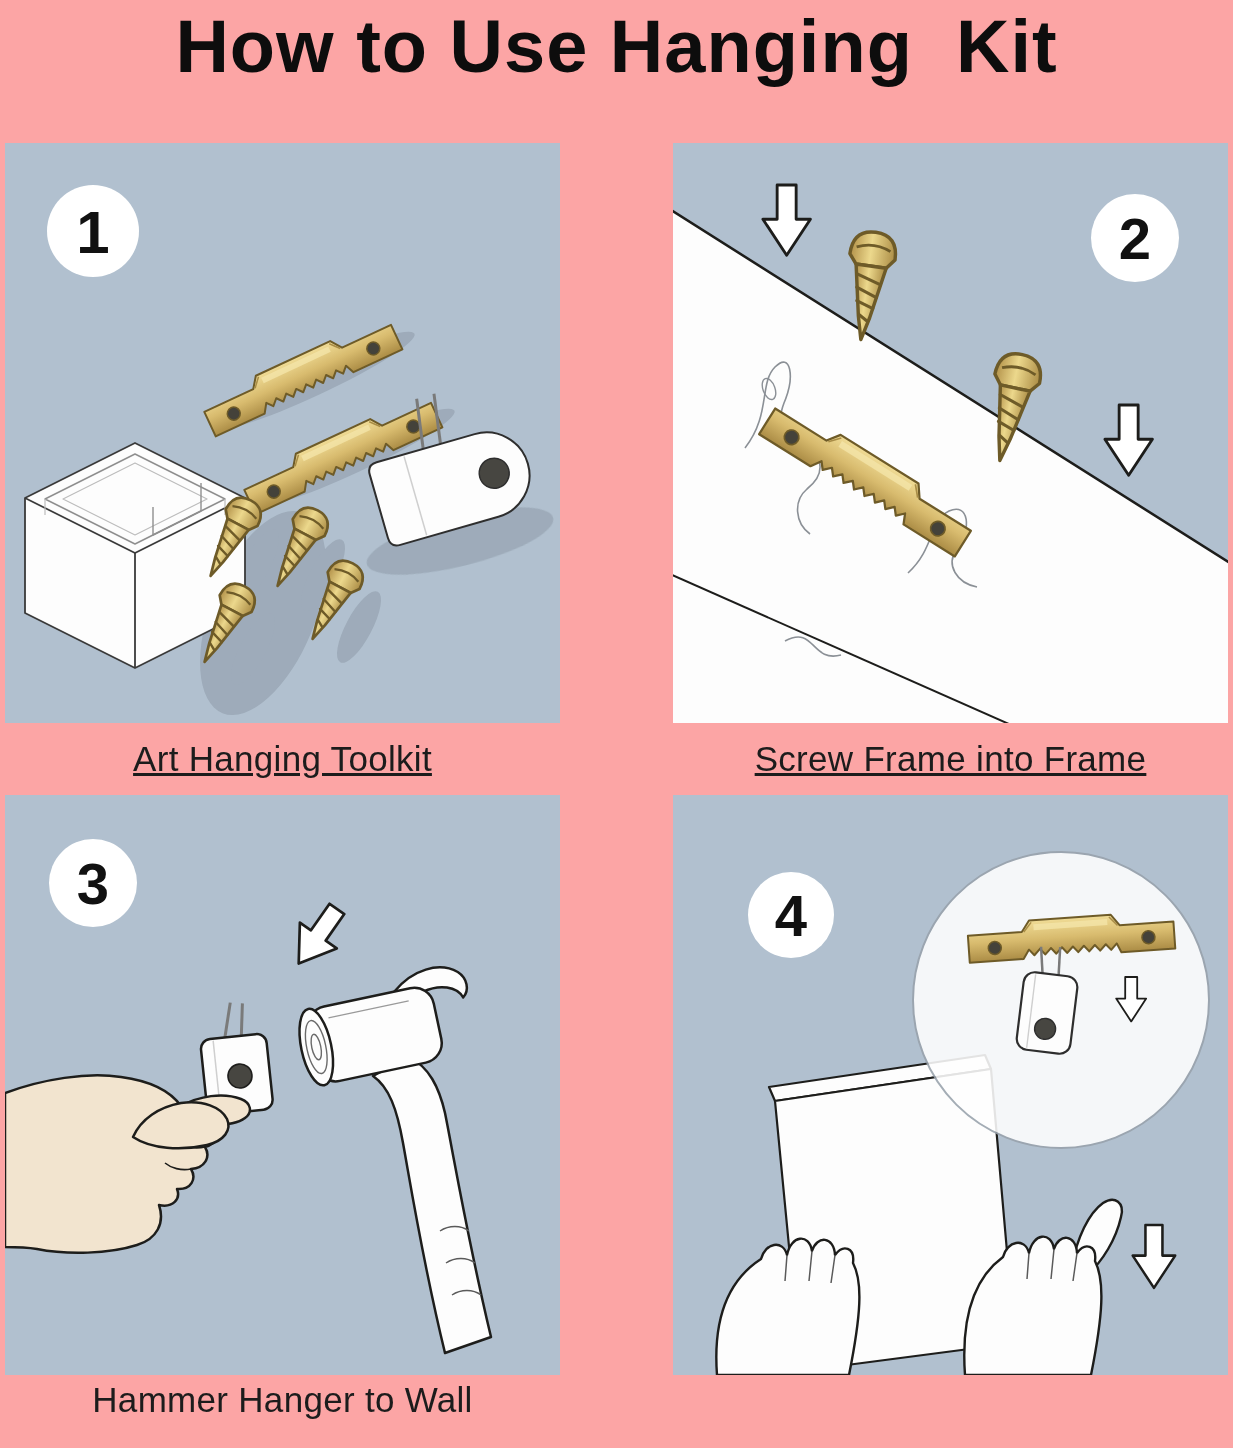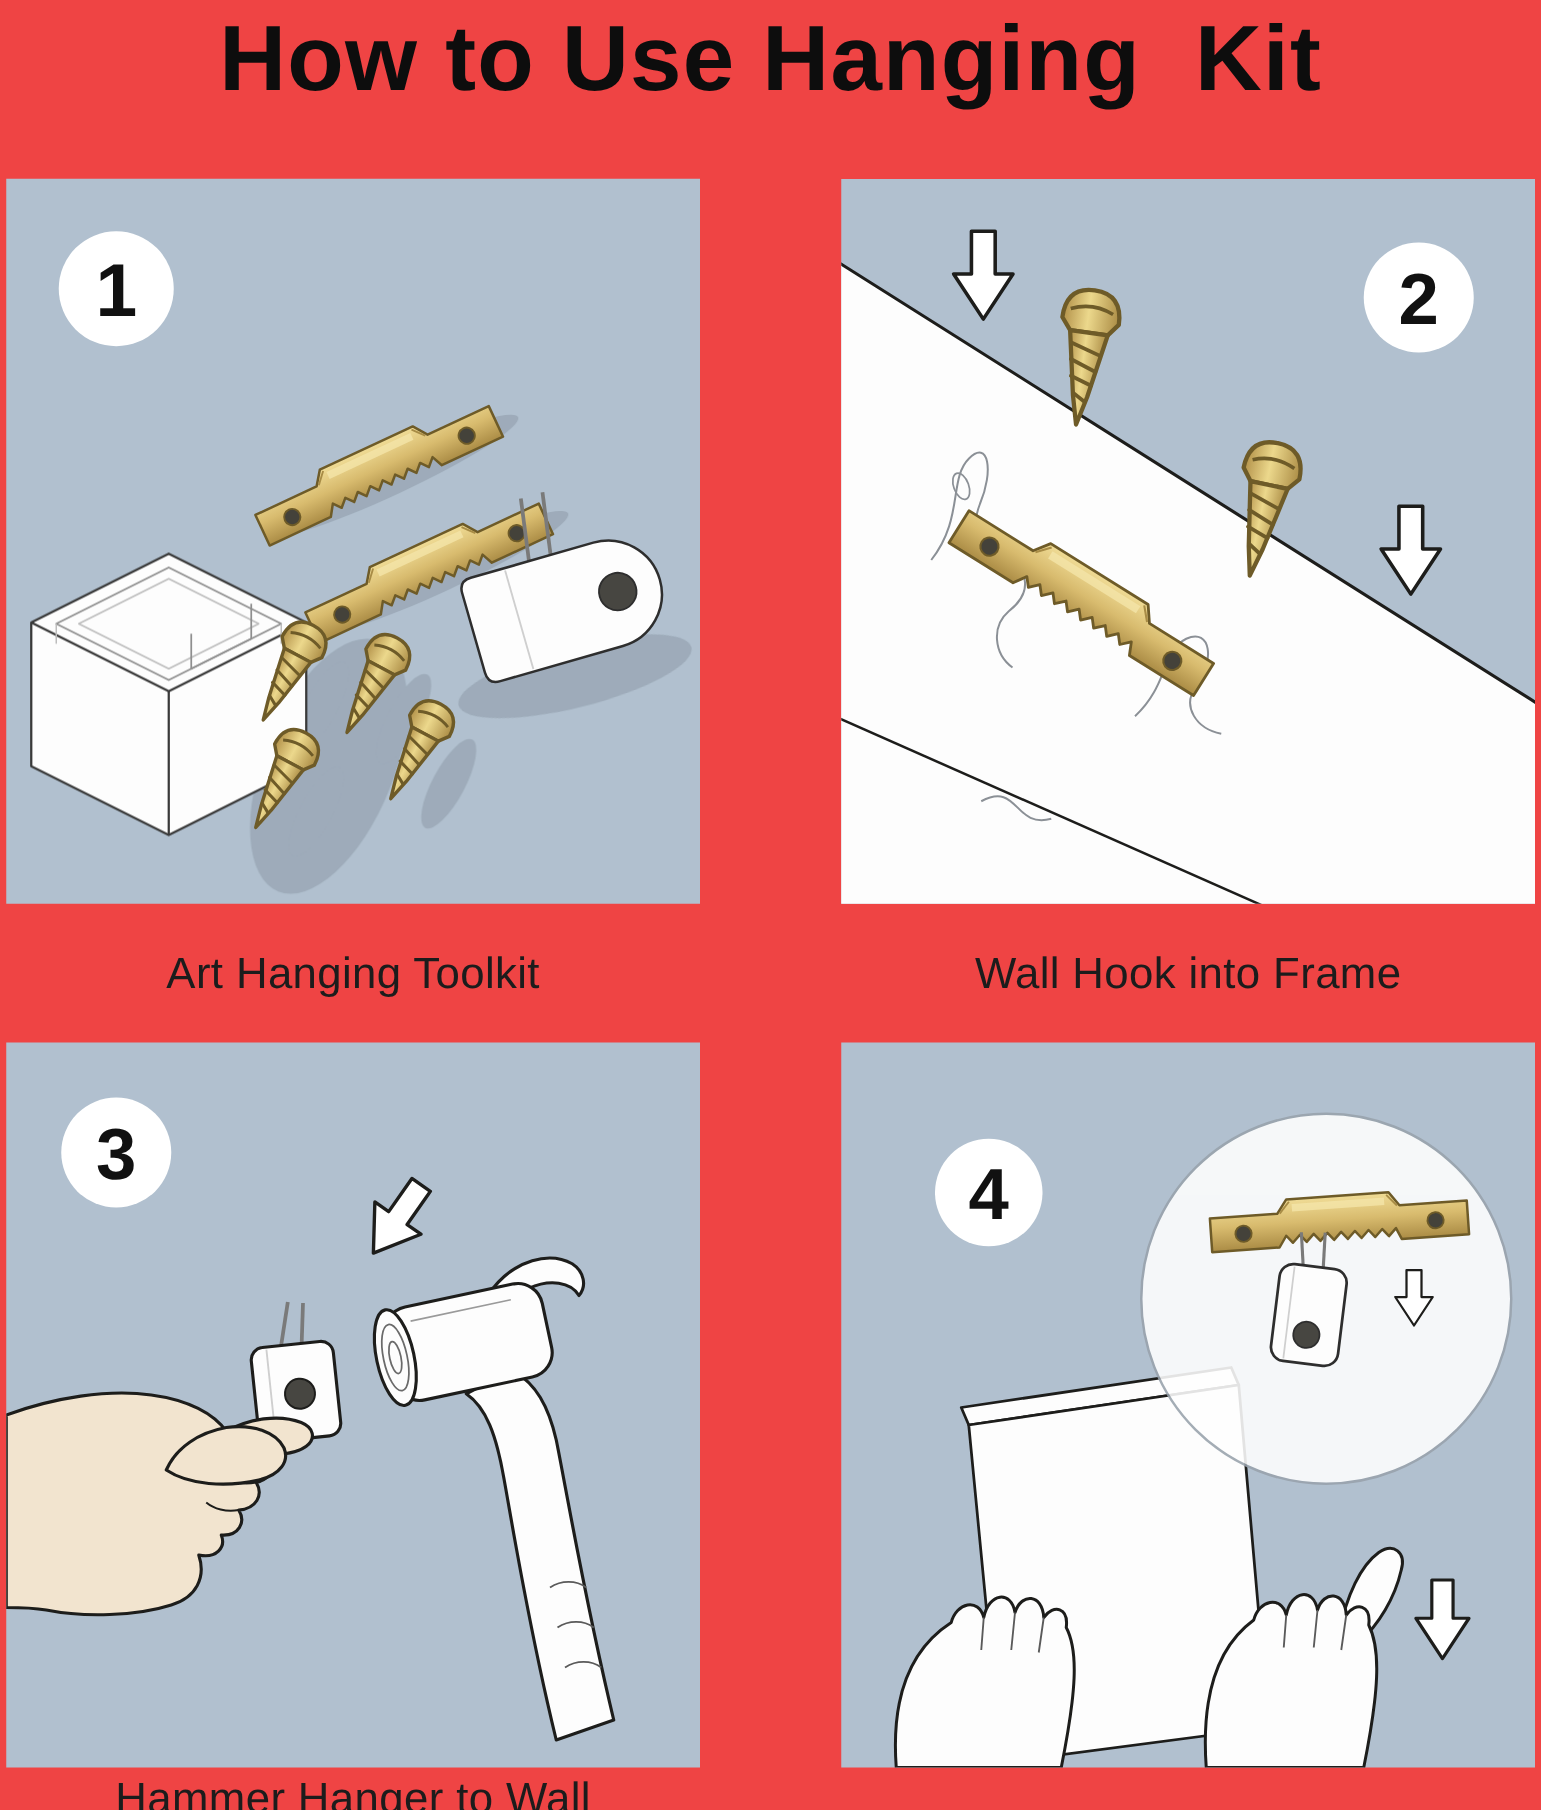--- a/index.html
+++ b/index.html
@@ -1,36 +1,36 @@
 <!DOCTYPE html>
 <html><head>
 <meta charset="utf-8">
 <style>
   * { margin:0; padding:0; box-sizing:border-box; }
   html,body { background:#ffffff; }
   body { font-family:"Liberation Sans", sans-serif; }
-  .page { position:relative; width:1233px; height:1448px; background:#ef4444; overflow:hidden; margin:0 auto; }
+  .page { position:relative; width:1233px; height:1448px; background:#fca5a5; overflow:hidden; margin:0 auto; }
   .title {
     width:100%; text-align:center; padding-top:4px;
     font-size:74px; font-weight:600; color:#0d0d0d;
     letter-spacing:1px; white-space:pre;
   }
   .grid {
     position:absolute; top:143px; left:0; width:100%;
     display:grid; grid-template-columns:555px 555px;
     column-gap:113px; justify-content:center;
   }
   figure.step { display:flex; flex-direction:column; }
   .panel { width:555px; height:580px; background:#b1c0cf; }
   .panel svg { display:block; width:100%; height:100%; }
   figcaption {
     display:flex; align-items:center; justify-content:center;
     font-size:35px; color:#1c1c1c; letter-spacing:0.3px;
   }
-  .row1 figcaption { height:111px; }
+  .row1 figcaption { height:72px;text-decoration:underline; }
   .row2 figcaption { height:50px;text-align:right; }
   .badge-num { font-family:"Liberation Sans", sans-serif; }
 </style>
 </head>
 <body>
 
 <svg width="0" height="0" style="position:absolute" aria-hidden="true">
   <defs>
     <linearGradient id="brassV" x1="0" y1="0" x2="0" y2="1">
       <stop offset="0" stop-color="#f0dc96"></stop>
@@ -128,21 +128,21 @@
           <use href="#screw" transform="translate(200,110) rotate(8) scale(1.9)"></use>
           <use href="#screw" transform="translate(345,232) rotate(12) scale(1.9)"></use>
           <use href="#arrowDown" transform="translate(88,42) scale(0.95)"></use>
           <use href="#arrowDown" transform="translate(430,262) scale(0.95)"></use>
           <g>
             <circle cx="462" cy="95" r="44" fill="#ffffff"></circle>
             <text class="badge-num" x="462" y="95" dy="0.36em" text-anchor="middle" font-size="58" font-weight="bold" fill="#111111">2</text>
           </g>
         </svg>
       </div>
-      <figcaption>Wall Hook into Frame</figcaption>
+      <figcaption>Screw Frame into Frame</figcaption>
     </figure>
 
     <figure class="step row2">
       <div class="panel">
         <svg viewBox="0 0 555 580">
           <g transform="translate(312,100) rotate(35)">
             <use href="#arrowDown" transform="scale(0.9)"></use>
           </g>
           <g transform="translate(195,245) rotate(-6)">
             <line x1="24" y1="4" x2="34" y2="-34" stroke="#7a7a7a" stroke-width="3"></line>

